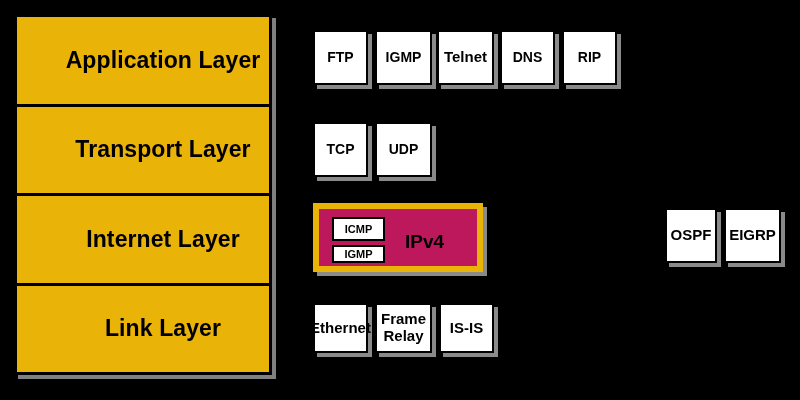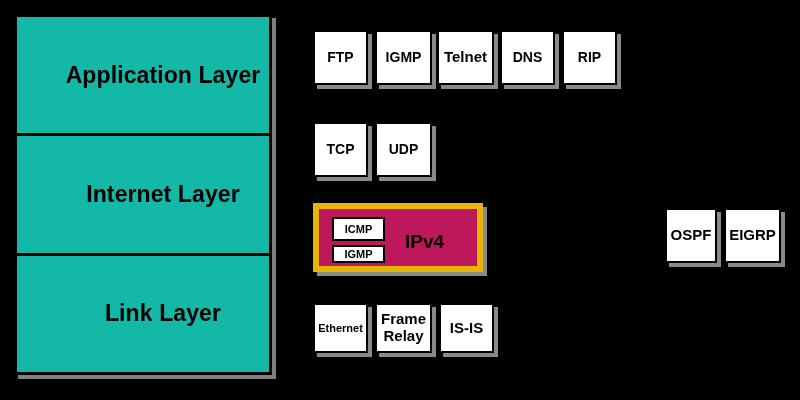--- a/index.html
+++ b/index.html
@@ -28,21 +28,21 @@
     box-sizing: border-box;
     box-shadow: 4px 4px 0 0 #808080;
     display: flex;
     flex-direction: column;
   }
   .layer-cell {
     flex: 1 1 0;
     display: flex;
     align-items: center;
     justify-content: center;
-    background: #14b8a6;
+    background: #eab308;
     border-bottom: 3px solid #000000;
     box-sizing: border-box;
     color: #000000;
     font-size: 23px;
     font-weight: bold;
     letter-spacing: 0.1px;
     padding-left: 40px;
   }
   .layer-cell.last { border-bottom: none; }
 
@@ -56,21 +56,21 @@
     display: flex;
     align-items: center;
     justify-content: center;
     text-align: center;
     color: #000000;
     font-weight: bold;
     line-height: 1.12;
   }
   .pbox.sz-lg  { font-size: 14px; }
   .pbox.sz-md  { font-size: 15px; }
-  .pbox.sz-sm  { font-size: 11px; text-align: right; }
+  .pbox.sz-sm  { font-size: 15px; text-align: right; }
 
   
   .container-box {
     position: absolute;
     background: #be185d;
     border: 6px solid #eab308;
     box-sizing: border-box;
     box-shadow: 4px 4px 0 0 #8a8a8a;
   }
   .container-label {
@@ -95,20 +95,23 @@
   }
 </style>
 </head>
 <body>
 
 <div id="canvas">
 
   <div id="layer-stack">
     <div class="layer-cell">
       <span>Application Layer</span>
+    </div>
+    <div class="layer-cell">
+      <span>Transport Layer</span>
     </div>
     <div class="layer-cell">
       <span>Internet Layer</span>
     </div>
     <div class="layer-cell last">
       <span>Link Layer</span>
     </div>
   </div>
 
   <div class="pbox sz-lg" style="left:313px; top:30px; width:55px; height:55px;">

